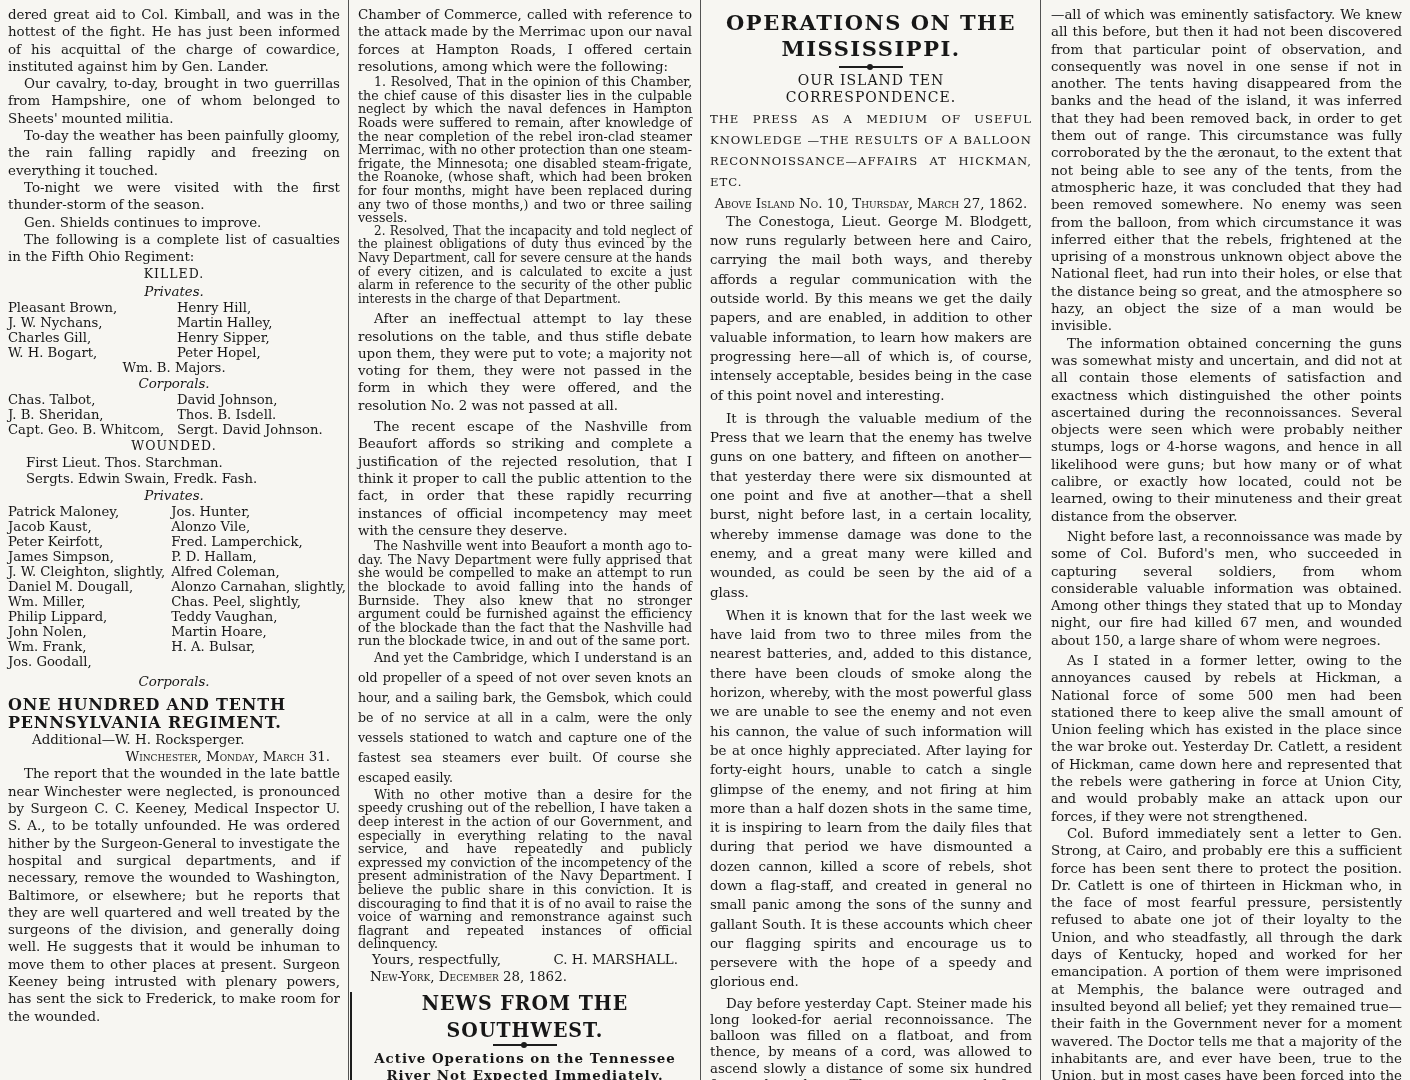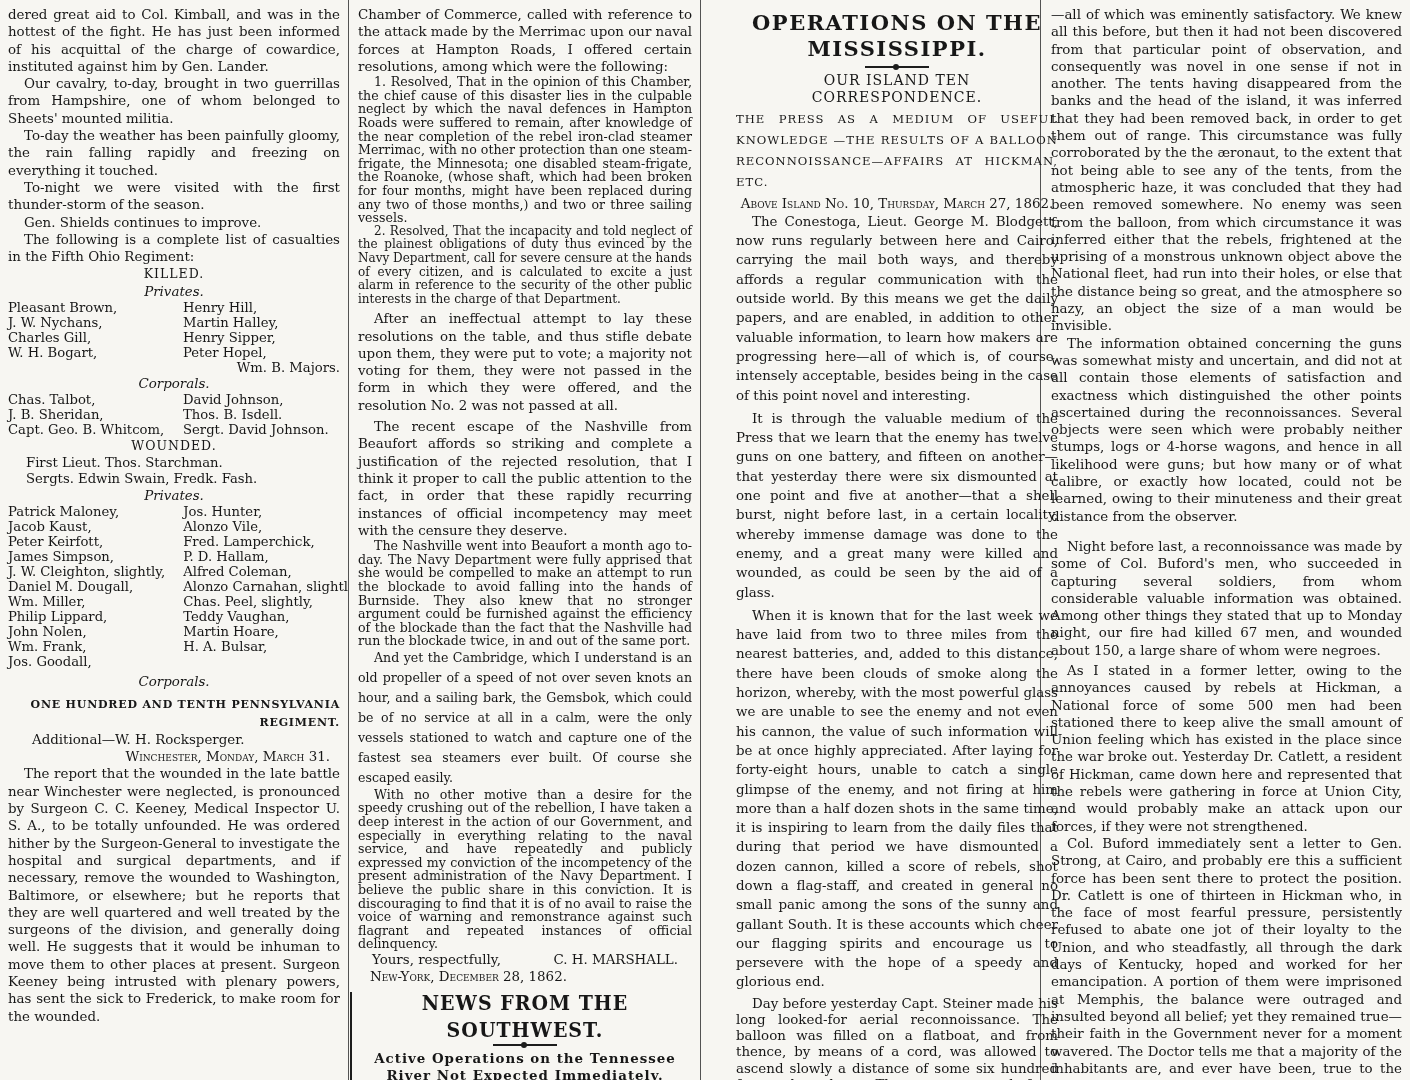--- a/index.html
+++ b/index.html
@@ -14,34 +14,34 @@
   .col {
     position:absolute; top:0; bottom:0;
     padding:6px 8px 0 8px;
     box-sizing:border-box;
     font-size:13.4px; line-height:17.3px;
     text-align:justify;
     overflow:hidden;
   }
   #c1 { left:0; width:348px; padding-left:8px; }
   #c2 { left:350px; width:350px; }
-  #c3 { left:728px; width:338px; }
+  #c3 { left:702px; width:338px; }
   #c4 { left:1043px; width:367px; }
   .rule {
     position:absolute; top:0; width:1px; background:#333;
   }
   p { margin:0; text-indent:16px; }
   p.noindent { text-indent:0; }
   .sc { font-variant:small-caps; }
   .center { text-align:center; text-indent:0; }
   .subhead { text-align:center; text-indent:0; font-size:12.4px; letter-spacing:1px; margin:2px 0; }
   .italic-head { text-align:center; font-style:italic; text-indent:0; }
-  .names { display:grid; grid-template-columns: 1fr 1fr; column-gap:18px; font-size:13.2px; line-height:15px; text-align:left; }
+  .names { display:grid; grid-template-columns: 1fr 1fr; column-gap:6px; font-size:13.2px; line-height:15px; text-align:left; }
   .names span { white-space:nowrap; }
-  .names .full { grid-column: 1 / span 2; text-align:right; }
+  .names .full { grid-column: 1 / span 2; text-align:center; }
   .indent-list { padding-left:18px; text-align:left; font-size:13.2px; line-height:16px; }
   .deckhead {
     text-align:center; font-weight:bold; text-indent:0;
     letter-spacing:1px;
   }
   h2.big {
     margin:4px 0 2px; text-align:center; font-weight:900;
     font-size:21px; letter-spacing:1.5px; line-height:26px;
     font-family:"DejaVu Serif",serif;
   }
@@ -118,21 +118,21 @@
       <span>Philip Lippard,</span>
       <span>Teddy Vaughan,</span>
       <span>John Nolen,</span>
       <span>Martin Hoare,</span>
       <span>Wm. Frank,</span>
       <span>H. A. Bulsar,</span>
       <span>Jos. Goodall,</span>
       <span></span>
     </div>
     <p class="italic-head" style="margin-top:4px;">Corporals.</p>
-    <p class="noindent" style="margin-top:6px;font-size:11px;letter-spacing:.8px;text-align:right;font-weight:bold;">ONE HUNDRED AND TENTH PENNSYLVANIA REGIMENT.</p>
+    <p class="noindent" style="margin-top:6px;font-size:16px;letter-spacing:.8px;text-align:left;font-weight:bold;">ONE HUNDRED AND TENTH PENNSYLVANIA REGIMENT.</p>
     <p style="padding-left:8px;">Additional—W. H. Rocksperger.</p>
     <p class="dateline sc" style="padding-right:10px;">Winchester, Monday, March 31.</p>
     <p>The report that the wounded in the late battle near Winchester were neglected, is pronounced by Surgeon C. C. Keeney, Medical Inspector U. S. A., to be totally unfounded. He was ordered hither by the Surgeon-General to investigate the hospital and surgical departments, and if necessary, remove the wounded to Washington, Baltimore, or elsewhere; but he reports that they are well quartered and well treated by the surgeons of the division, and generally doing well. He suggests that it would be inhuman to move them to other places at present. Surgeon Keeney being intrusted with plenary powers, has sent the sick to Frederick, to make room for the wounded.</p>
 
   </div>
 
   <div class="col" id="c2">
     <p class="noindent">Chamber of Commerce, called with reference to the attack made by the Merrimac upon our naval forces at Hampton Roads, I offered certain resolutions, among which were the following:</p>
     <p style="font-size:12.6px;line-height:13.6px;">1. Resolved, That in the opinion of this Chamber, the chief cause of this disaster lies in the culpable neglect by which the naval defences in Hampton Roads were suffered to remain, after knowledge of the near completion of the rebel iron-clad steamer Merrimac, with no other protection than one steam-frigate, the Minnesota; one disabled steam-frigate, the Roanoke, (whose shaft, which had been broken for four months, might have been replaced during any two of those months,) and two or three sailing vessels.</p>
     <p style="font-size:12px;line-height:13.6px;">2. Resolved, That the incapacity and told neglect of the plainest obligations of duty thus evinced by the Navy Department, call for severe censure at the hands of every citizen, and is calculated to excite a just alarm in reference to the security of the other public interests in the charge of that Department.</p>
@@ -163,18 +163,18 @@
     <p class="dateline sc" style="text-align:center;">Above Island No. 10, Thursday, March 27, 1862.</p>
     <p style="line-height:19.3px;">The Conestoga, Lieut. George M. Blodgett, now runs regularly between here and Cairo, carrying the mail both ways, and thereby affords a regular communication with the outside world. By this means we get the daily papers, and are enabled, in addition to other valuable information, to learn how makers are progressing here—all of which is, of course, intensely acceptable, besides being in the case of this point novel and interesting.</p>
     <p style="line-height:19.3px;margin-top:4px;">It is through the valuable medium of the Press that we learn that the enemy has twelve guns on one battery, and fifteen on another—that yesterday there were six dismounted at one point and five at another—that a shell burst, night before last, in a certain locality, whereby immense damage was done to the enemy, and a great many were killed and wounded, as could be seen by the aid of a glass.</p>
     <p style="line-height:19.3px;margin-top:4px;">When it is known that for the last week we have laid from two to three miles from the nearest batteries, and, added to this distance, there have been clouds of smoke along the horizon, whereby, with the most powerful glass we are unable to see the enemy and not even his cannon, the value of such information will be at once highly appreciated. After laying for forty-eight hours, unable to catch a single glimpse of the enemy, and not firing at him more than a half dozen shots in the same time, it is inspiring to learn from the daily files that during that period we have dismounted a dozen cannon, killed a score of rebels, shot down a flag-staff, and created in general no small panic among the sons of the sunny and gallant South. It is these accounts which cheer our flagging spirits and encourage us to persevere with the hope of a speedy and glorious end.</p>
     <p style="line-height:16.2px;margin-top:4px;">Day before yesterday Capt. Steiner made his long looked-for aerial reconnoissance. The balloon was filled on a flatboat, and from thence, by means of a cord, was allowed to ascend slowly a distance of some six hundred feet or thereabouts. The ascent was made from a point about a mile above the Point, and hence was probably not less than three miles from the nearest battery. Capt. Steiner went up first, and after him Col. Buford. The day was as smoky as an Indian Summer one, and consequently the prospect was not of the best. However, they succeeded in learning that the rebels had some batteries on the main or Kentucky shore, besides fortifications and guns on the island. This was learned, together with the fact that there is a floating battery on the side of the island and several transports lying at the foot</p>
   </div>
 
   <div class="col" id="c4">
     <p class="noindent">—all of which was eminently satisfactory. We knew all this before, but then it had not been discovered from that particular point of observation, and consequently was novel in one sense if not in another. The tents having disappeared from the banks and the head of the island, it was inferred that they had been removed back, in order to get them out of range. This circumstance was fully corroborated by the the æronaut, to the extent that not being able to see any of the tents, from the atmospheric haze, it was concluded that they had been removed somewhere. No enemy was seen from the balloon, from which circumstance it was inferred either that the rebels, frightened at the uprising of a monstrous unknown object above the National fleet, had run into their holes, or else that the distance being so great, and the atmosphere so hazy, an object the size of a man would be invisible.</p>
     <p>The information obtained concerning the guns was somewhat misty and uncertain, and did not at all contain those elements of satisfaction and exactness which distinguished the other points ascertained during the reconnoissances. Several objects were seen which were probably neither stumps, logs or 4-horse wagons, and hence in all likelihood were guns; but how many or of what calibre, or exactly how located, could not be learned, owing to their minuteness and their great distance from the observer.</p>
-    <p style="margin-top:13px;">Night before last, a reconnoissance was made by some of Col. Buford's men, who succeeded in capturing several soldiers, from whom considerable valuable information was obtained. Among other things they stated that up to Monday night, our fire had killed 67 men, and wounded about 150, a large share of whom were negroes.</p>
+    <p style="margin-top:3px;">Night before last, a reconnoissance was made by some of Col. Buford's men, who succeeded in capturing several soldiers, from whom considerable valuable information was obtained. Among other things they stated that up to Monday night, our fire had killed 67 men, and wounded about 150, a large share of whom were negroes.</p>
     <p style="margin-top:3px;">As I stated in a former letter, owing to the annoyances caused by rebels at Hickman, a National force of some 500 men had been stationed there to keep alive the small amount of Union feeling which has existed in the place since the war broke out. Yesterday Dr. Catlett, a resident of Hickman, came down here and represented that the rebels were gathering in force at Union City, and would probably make an attack upon our forces, if they were not strengthened.</p>
     <p>Col. Buford immediately sent a letter to Gen. Strong, at Cairo, and probably ere this a sufficient force has been sent there to protect the position. Dr. Catlett is one of thirteen in Hickman who, in the face of most fearful pressure, persistently refused to abate one jot of their loyalty to the Union, and who steadfastly, all through the dark days of Kentucky, hoped and worked for her emancipation. A portion of them were imprisoned at Memphis, the balance were outraged and insulted beyond all belief; yet they remained true—their faith in the Government never for a moment wavered. The Doctor tells me that a majority of the inhabitants are, and ever have been, true to the Union, but in most cases have been forced into the necessity of either keeping silent, or of feigning a reverence for the Confederate Government. Others, who have been misled by the demagogues of treason, are now being undeceived; and, subjected to the healthful influences of National men</p>
   </div>
 
 </div>
 
 </body></html>

